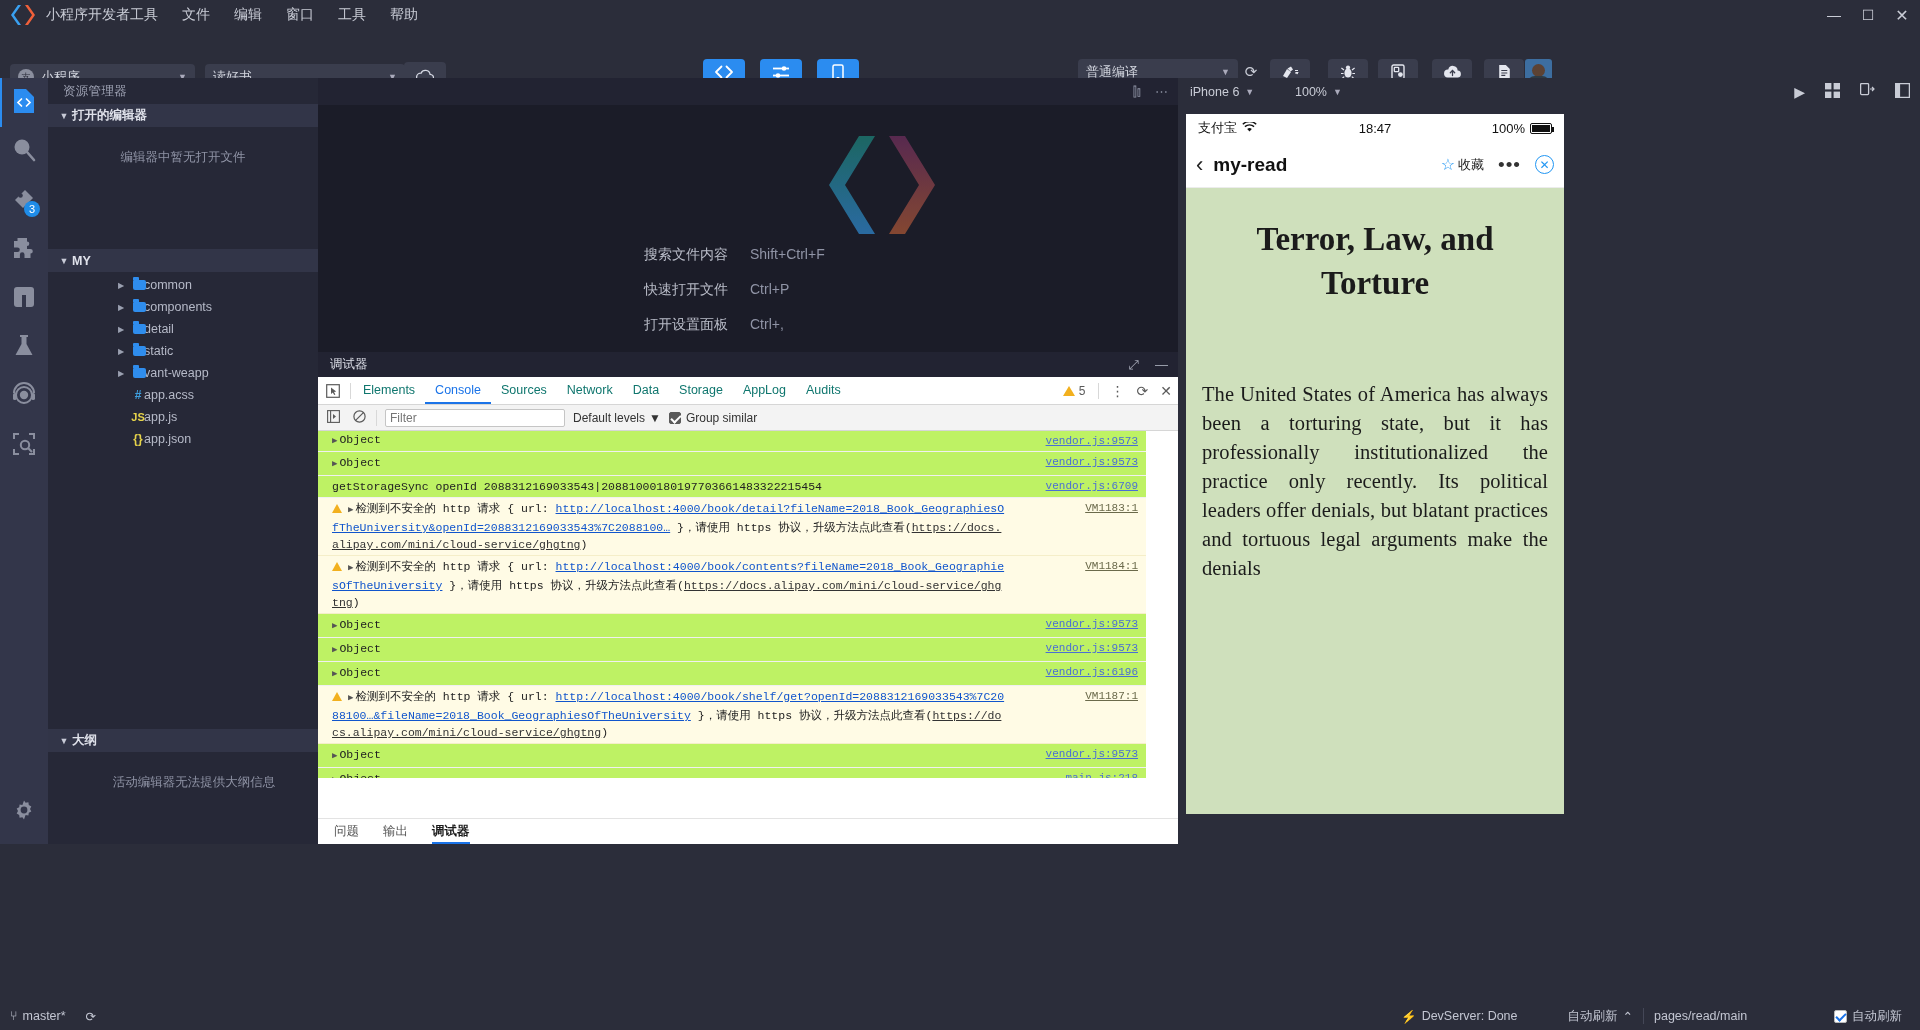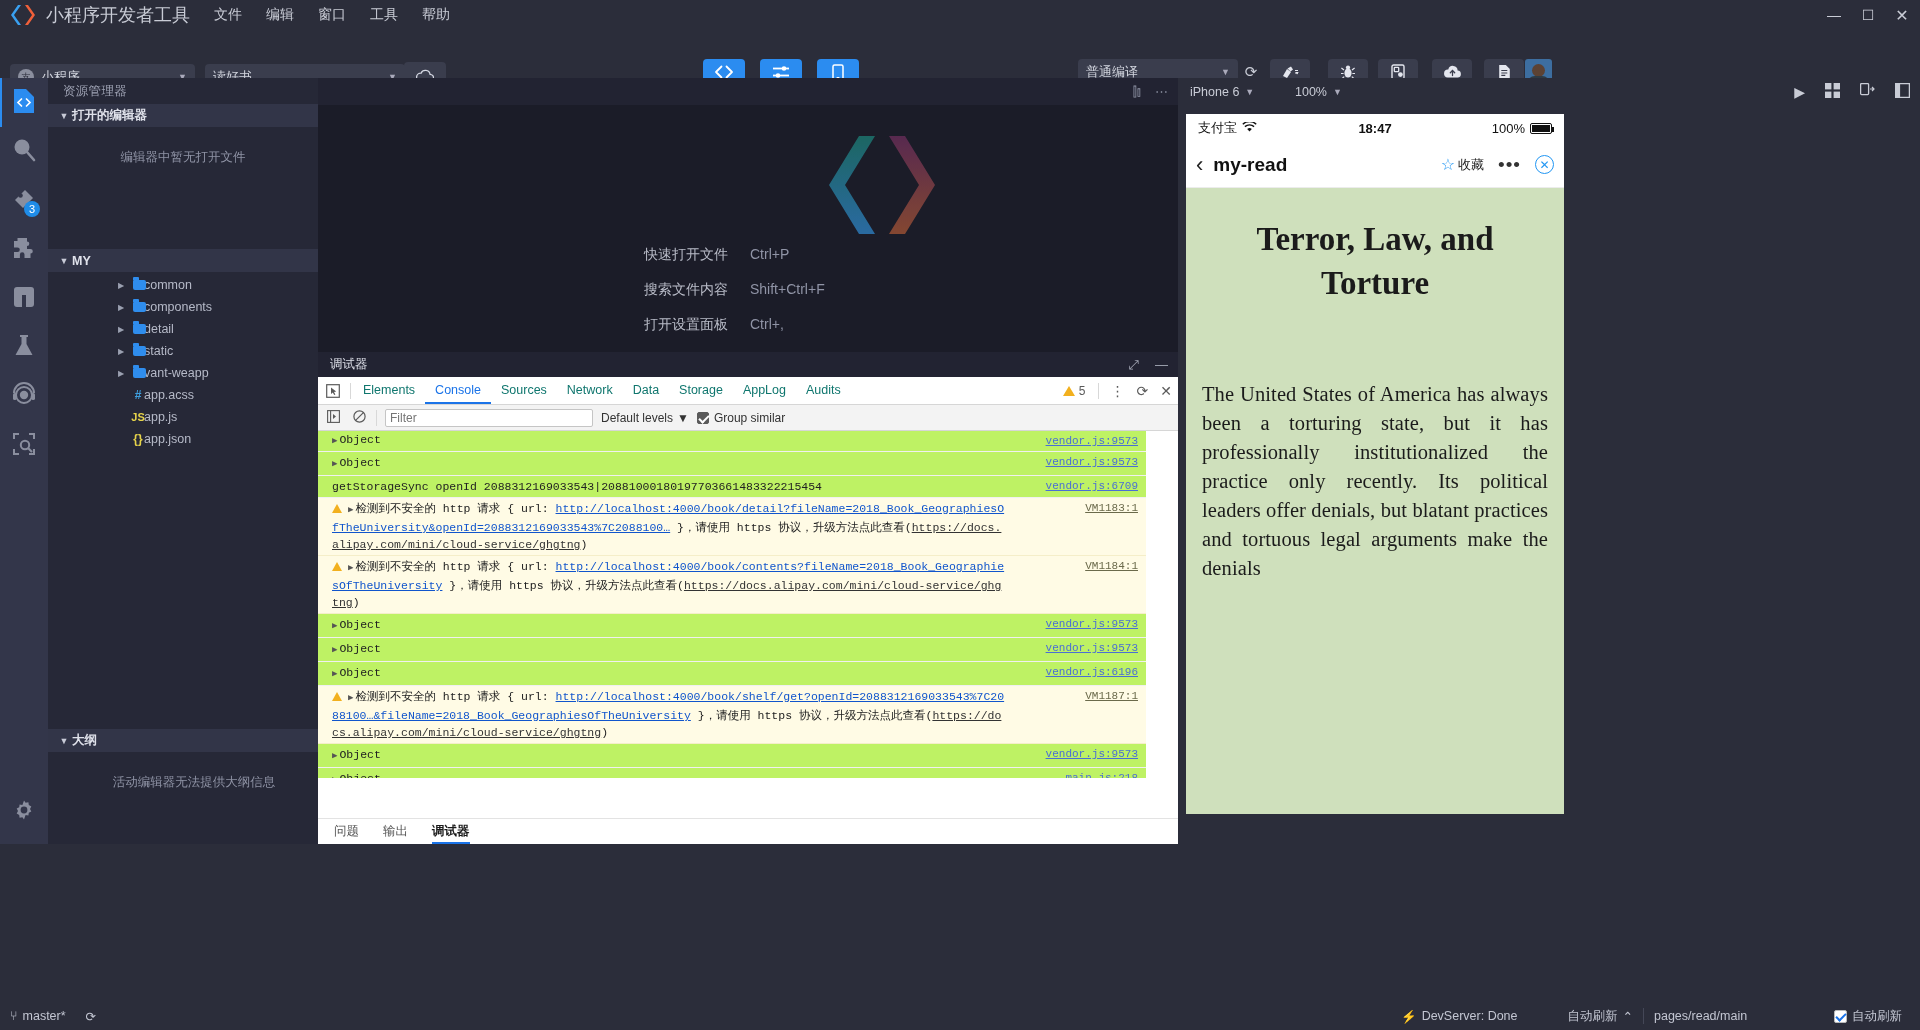--- a/index.html
+++ b/index.html
@@ -20,21 +20,21 @@
   .logo-mark {
     width: 26px; height: 22px; margin-left: 10px; margin-right: 8px;
     position: relative; flex: none;
   }
   .logo-mark svg { display:block; }
   .menu-strip { display:flex; align-items:center; gap:0px; }
   .menu-item {
     color:#c9ccd6; font-size:14px; padding: 3px 12px; white-space:nowrap;
     cursor:default;
   }
-  .menu-item.first { font-size:18px; padding-left:2px; }
+  .menu-item.first { font-size:14px; padding-left:2px; }
   .win-title {
     position:absolute; left:0; right:0; top:6px; text-align:center;
     color:#c9ccd6; font-size:14px; pointer-events:none;
   }
   .win-controls {
     position:absolute; right:8px; top:0; height:30px; display:flex;
     align-items:center; gap:14px;
   }
   .wc { color:#c9ccd6; font-size:14px; width:20px; text-align:center; cursor:default;}
   .wc.close { font-size:16px; }
@@ -240,21 +240,21 @@
   }
   .dt-ic { color:#5a5a5a; font-size:14px; cursor:pointer; }
   .dt-divider { width:1px;height:16px;background:#d8d8d8; }
 
   .filter-bar {
     height:26px; background:#f3f3f3; border-bottom:1px solid #d6d6d6;
     display:flex; align-items:center; padding-left:6px; gap:8px;
   }
   .fb-ic { color:#5a5a5a; font-size:13px; width:18px; text-align:center; cursor:pointer;}
   .fb-input {
-    width:208px; height:18px; border:1px solid #c5c5c5; border-radius:2px;
+    width:180px; height:18px; border:1px solid #c5c5c5; border-radius:2px;
     background:#fff; font-size:12px; color:#333; padding:0 4px;
     font-family:"Liberation Sans",sans-serif;
   }
   .fb-lv { font-size:12px; color:#333; cursor:pointer; display:flex; gap:4px; align-items:center;}
   .fb-grp { font-size:12px; color:#333; display:flex; align-items:center; gap:5px; cursor:pointer;}
   .chk {
     width:12px;height:12px;border:1px solid #5a5a5a;background:#5a5a5a;
     border-radius:2px; position:relative;
   }
   .chk::after{
@@ -321,21 +321,21 @@
   .phone {
     position:absolute; left:1186px; top:114px; width:378px; height:700px;
     background:#fff; overflow:hidden;
   }
   .status-bar {
     height:28px; background:#fff; display:flex; align-items:center;
     padding:0 12px; font-size:13px; color:#111; position:relative;
     font-family:"Liberation Sans",sans-serif;
   }
   .sb-left { display:flex; align-items:center; gap:5px; }
-  .sb-center { position:absolute; left:0; right:0; text-align:center; font-size:13px;font-weight:bold;}
+  .sb-center { position:absolute; left:0; right:0; text-align:center; font-size:13px;}
   .sb-right { margin-left:auto; display:flex; align-items:center; gap:5px; z-index:2;}
   .batt { width:22px;height:11px;border:1px solid #111;border-radius:2px;position:relative;}
   .batt::after{content:'';position:absolute;right:-3px;top:3px;width:2px;height:5px;background:#111;}
   .batt i{position:absolute;left:1px;top:1px;bottom:1px;right:1px;background:#111;display:block;}
 
   .nav-bar {
     height:46px; background:#fff; display:flex; align-items:center;
     padding:0 10px; position:relative; border-bottom:1px solid #ececec;
   }
   .nav-back { font-size:22px; color:#222; cursor:pointer; line-height:1; }
@@ -689,26 +689,26 @@
             <stop offset="0%" stop-color="#5b2a52"></stop>
               <stop offset="100%" stop-color="#8a4a32"></stop>
           </linearGradient>
         </defs>
         <path d="M52 3 L22 52 L52 101 L36 101 L6 52 L36 3 Z" fill="url(#gl)"></path>
         <path d="M66 3 L96 52 L66 101 L82 101 L112 52 L82 3 Z" fill="url(#gr)"></path>
       </svg>
     </div>
     <div class="welcome-list">
       <div class="wrow">
+        <span class="lbl">搜索文件内容</span>
+        <span class="key">Shift+Ctrl+F</span>
+      </div>
+      <div class="wrow">
         <span class="lbl">快速打开文件</span>
         <span class="key">Ctrl+P</span>
-      </div>
-      <div class="wrow">
-        <span class="lbl">搜索文件内容</span>
-        <span class="key">Shift+Ctrl+F</span>
       </div>
       <div class="wrow">
         <span class="lbl">打开设置面板</span>
         <span class="key">Ctrl+,</span>
       </div>
     </div>
   </div>
   <div class="editor-tabstrip">
     <span class="et-ic">⫿⫾</span>
     <span class="et-ic">⋯</span>

